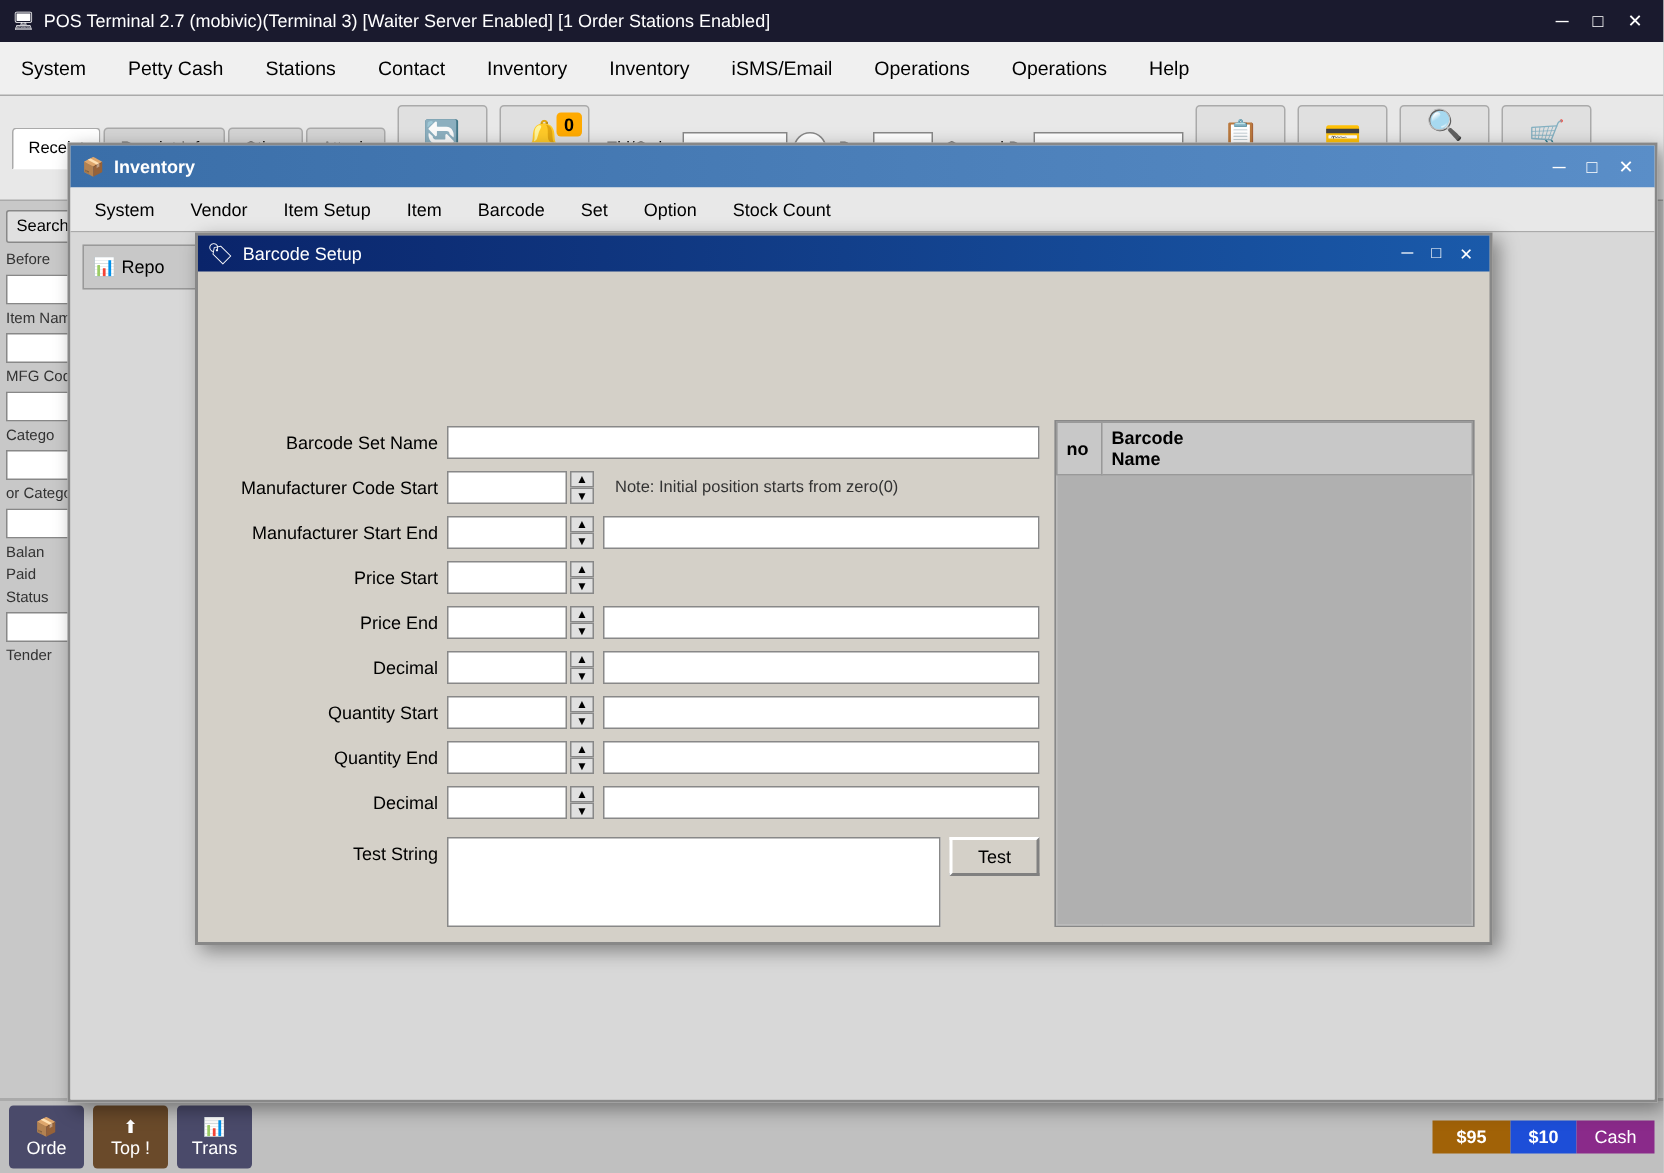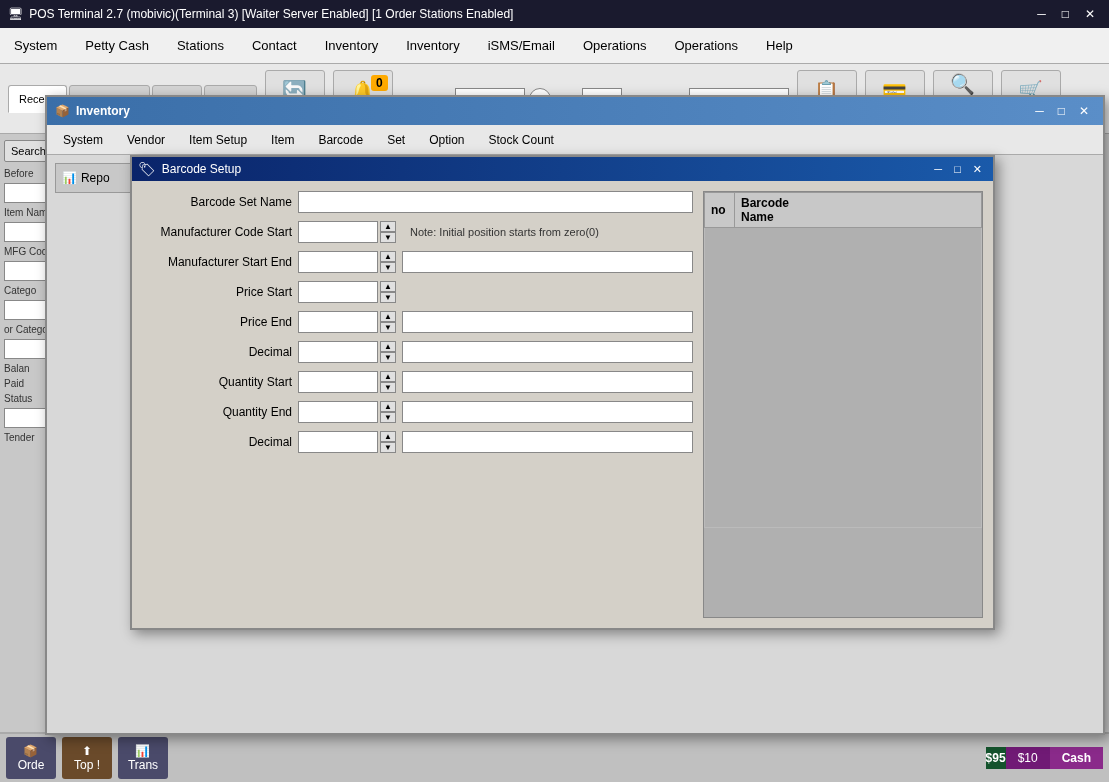--- a/index.html
+++ b/index.html
@@ -194,39 +194,39 @@
       border: none;
       cursor: pointer;
       font-size: 10px;
       border-radius: 3px;
       display: flex;
       flex-direction: column;
       align-items: center;
       justify-content: center;
     }
     .bottom-value {
-      background: #14532d;
-      color: white;
-      padding: 4px 0;
+      background: #a16207;
+      color: white;
+      padding: 4px 16px;
       font-size: 12px;
       font-weight: bold;
     }
     .bottom-value2 {
-      background: #701a75;
+      background: #1d4ed8;
       color: white;
       padding: 4px 12px;
       font-size: 12px;
-      font-weight: normal;
+      font-weight: bold;
     }
     .bottom-cash {
       background: #8a2a8a;
       color: white;
       padding: 4px 12px;
       font-size: 12px;
-      font-weight: bold;
+      font-weight: normal;
     }
 
     
     .inventory-window {
       position: absolute;
       top: 95px;
       left: 45px;
       width: 1060px;
       height: 640px;
       background: #f0f0f0;
@@ -301,20 +301,21 @@
       cursor: pointer;
       padding: 1px 5px;
       font-size: 11px;
     }
 
     .dialog-content {
       display: flex;
       height: calc(100% - 24px);
       padding: 10px;
       gap: 10px;
+      align-items: flex-end;
     }
     .dialog-left {
       flex: 1;
       display: flex;
       flex-direction: column;
       gap: 8px;
     }
     .dialog-right {
       width: 280px;
       background: #b0b0b0;
@@ -770,20 +771,25 @@
           <input type="text" class="spin-input" style="">
           <div class="spin-buttons">
             <button class="spin-btn">▲</button>
             <button class="spin-btn">▼</button>
           </div>
         </div>
         <input type="text" class="form-input" style="width: 120px;">
       </div>
 
 
+      <div style="display:flex;align-items:flex-start;gap:6px;margin-top:4px;">
+        <span class="form-label" style="padding-top:4px;">Test String</span>
+        <textarea class="test-textarea" style="flex: 1 1 0%; height: 60px; border: 1px solid rgb(136, 136, 136); background: white; padding: 4px; font-size: 12px; resize: none;"></textarea>
+        <button class="test-btn" style="margin-top:0;">Test</button>
+      </div>
     </div>
 
     <div class="dialog-right">
       <table class="dialog-table">
         <thead>
           <tr>
             <th style="width:30px;">no</th>
             <th>Barcode<br>Name</th>
           </tr>
         </thead>

